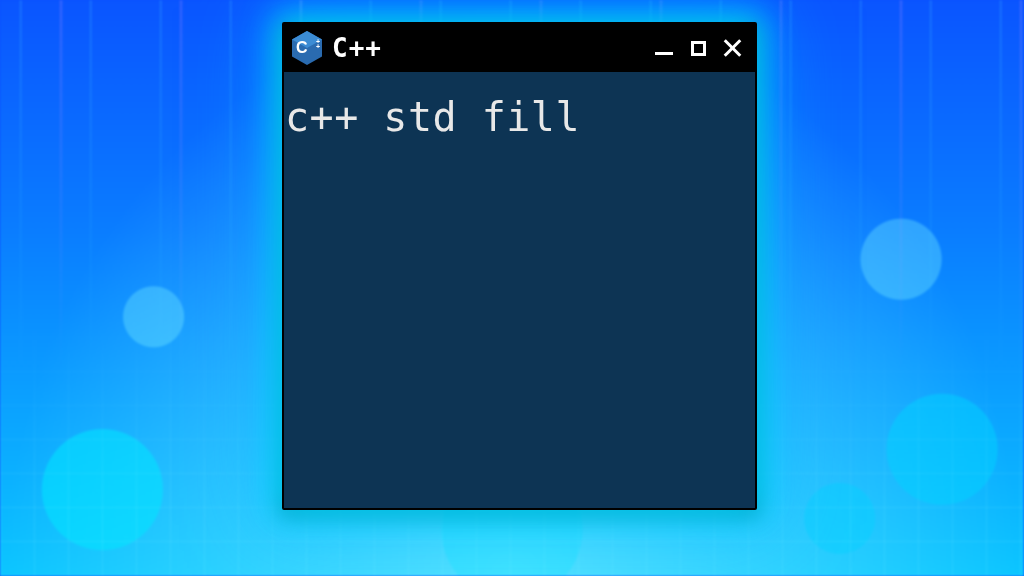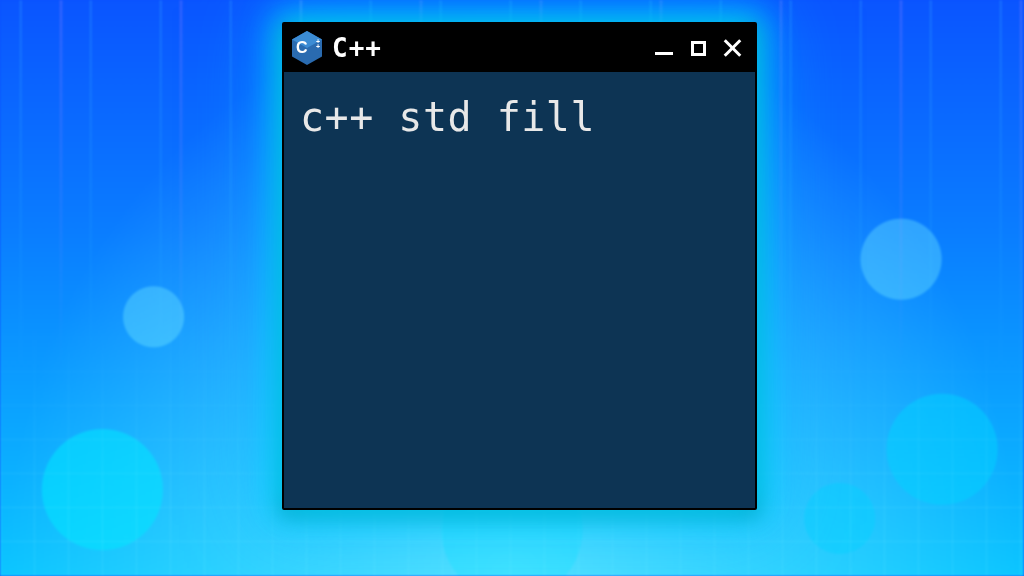--- a/index.html
+++ b/index.html
@@ -130,21 +130,21 @@
     .sq-shape { width: 15px; height: 15px; border: 3px solid #fff; }
     .x-shape { position: relative; width: 20px; height: 20px; }
     .x-shape::before, .x-shape::after {
       content: ""; position: absolute; left: 9px; top: -1px;
       width: 3px; height: 22px; background: #fff;
     }
     .x-shape::before { transform: rotate(45deg); }
     .x-shape::after  { transform: rotate(-45deg); }
     .body {
       flex: 1;
-      padding: 20px 16px;
+      padding: 20px 1px;
       color: #e8e8e8;
       font: 40px/1.25 "DejaVu Sans Mono","Menlo","Consolas",monospace;
       letter-spacing: 0.5px;
       background: #0d3454;
     }
   </style>
 </head>
 <body>
 
 <div class="bg"></div>

